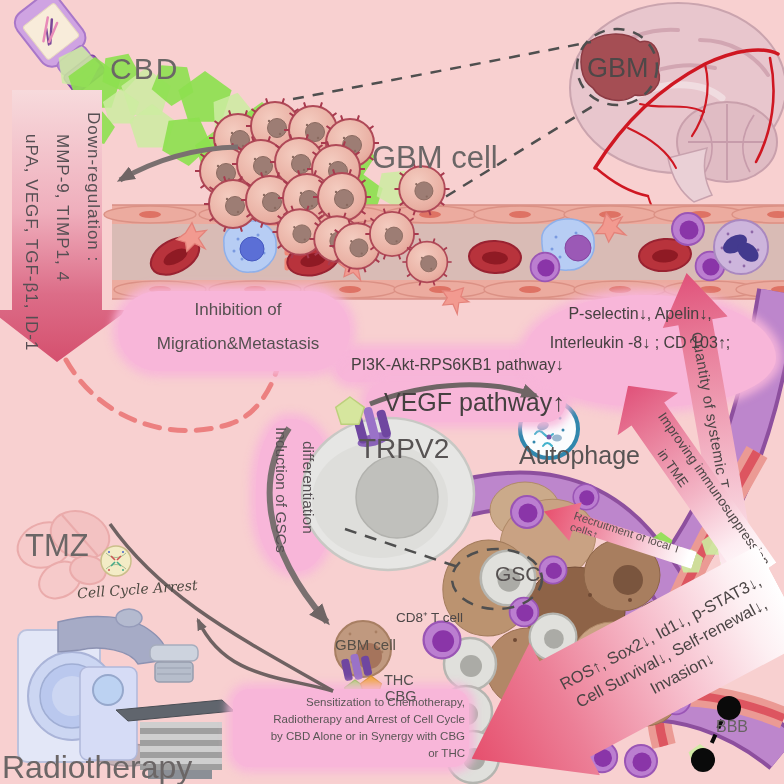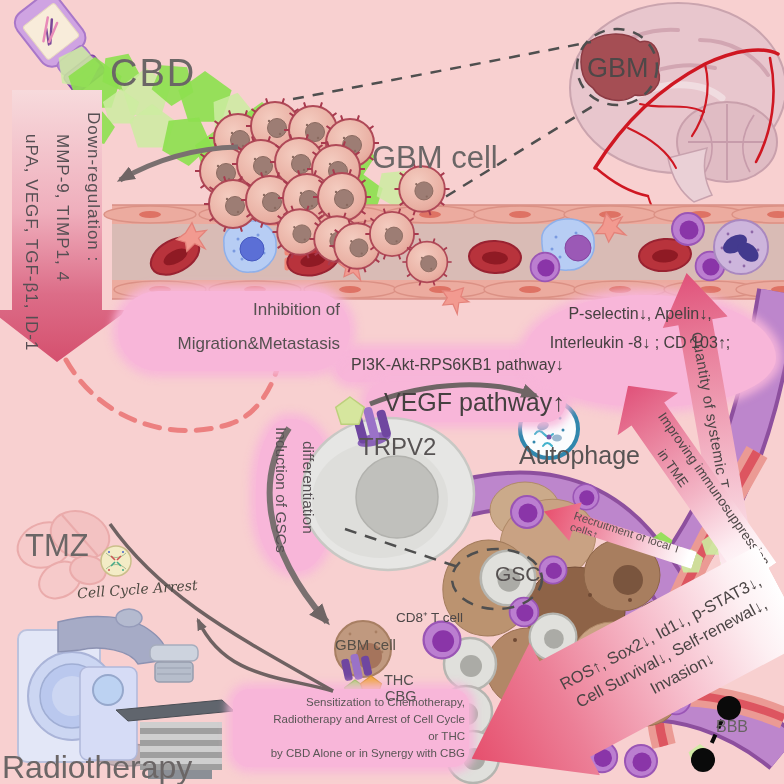--- a/index.html
+++ b/index.html
@@ -434,38 +434,38 @@
     <div>Invasion↓</div>
   </div>
 </div>
 
 <svg id="topper" class="layer" width="784" height="784" viewBox="0 0 784 784">
   <circle cx="729" cy="708" r="12" fill="#0a0a0a"></circle>
   <circle cx="703" cy="760" r="12" fill="#0a0a0a"></circle>
   <line x1="722" y1="720" x2="709" y2="749" stroke="#0a0a0a" stroke-width="4" stroke-dasharray="9 7"></line>
 </svg>
 
-<div class="lbl" style="left:110px;top:52px;font-size:38px;color:#6b6666;letter-spacing:2px;">CBD</div>
+<div class="lbl" style="left:110px;top:52px;font-size:30px;color:#6b6666;letter-spacing:2px;">CBD</div>
 <div class="lbl" style="left:372px;top:140px;font-size:31px;color:#6b6666;">GBM cell</div>
 <div class="lbl" style="left:587px;top:53px;font-size:27px;color:#4e4848;">GBM</div>
 
 <div class="lbl vcol" style="left:16px;top:104px;height:310px;font-size:17px;color:#564f53;letter-spacing:1px;line-height:31px;">
   <div style="padding-inline-start:8px;">Down-regulation :</div>
   <div style="padding-inline-start:30px;">MMP-9, TIMP1, 4</div>
   <div style="padding-inline-start:30px;">uPA, VEGF, TGF-β1, ID-1</div>
 </div>
 
-<div class="lbl" style="left:112px;top:293px;width:228px;text-align:right;font-size:17px;line-height:34px;color:#555050;">
+<div class="lbl" style="left:124px;top:293px;width:228px;text-align:center;font-size:17px;line-height:34px;color:#555050;">
   <div>Inhibition of</div>
   <div>Migration&amp;Metastasis</div>
 </div>
 
 <div class="lbl" style="left:351px;top:356px;font-size:16px;color:#454040;">PI3K-Akt-RPS6KB1 pathway↓</div>
 <div class="lbl" style="left:384px;top:388px;font-size:25px;color:#454040;">VEGF pathway↑</div>
-<div class="lbl" style="left:359px;top:433px;font-size:24px;color:#575353;">TRPV2</div>
+<div class="lbl" style="left:359px;top:433px;font-size:28px;color:#575353;">TRPV2</div>
 <div class="lbl" style="left:519px;top:441px;font-size:25px;color:#575353;">Autophage</div>
 
 <div class="lbl" style="left:268px;top:427px;height:150px;writing-mode:vertical-lr;font-size:15.5px;line-height:27px;color:#564f53;">
   <div>Induction of GSCs</div>
   <div style="padding-inline-start:14px;">differentiation</div>
 </div>
 
 <div class="lbl" style="left:520px;top:299px;width:240px;text-align:center;font-size:16px;line-height:29px;color:#454040;">
   <div>P-selectin↓, Apelin↓,</div>
   <div>Interleukin -8↓ ; CD 103↑;</div>
@@ -478,19 +478,19 @@
 <div class="lbl" style="left:77px;top:581px;font-size:14px;font-family:'DejaVu Serif',serif;font-style:italic;color:#4e4a42;transform:rotate(-4deg);">Cell Cycle Arrest</div>
 <div class="lbl" style="left:2px;top:749px;font-size:32px;color:#6b6666;">Radiotherapy</div>
 
 <div class="lbl" style="left:335px;top:636px;font-size:15px;color:#575048;">GBM cell</div>
 <div class="lbl" style="left:384px;top:672px;font-size:14.5px;color:#545050;">THC</div>
 <div class="lbl" style="left:385px;top:688px;font-size:14.5px;color:#545050;">CBG</div>
 
 <div class="lbl" style="left:237px;top:694px;width:228px;text-align:right;font-size:11.5px;line-height:17px;color:#5a5656;">
   <div>Sensitization to Chemotherapy,</div>
   <div>Radiotherapy and Arrest of Cell Cycle</div>
+  <div>by CBD Alone or in Synergy with CBG</div>
   <div>or THC</div>
-  <div>by CBD Alone or in Synergy with CBG</div>
 </div>
 
 <div class="lbl" style="left:716px;top:718px;font-size:16px;color:#686363;">BBB</div>
 
 </div>
 
 </body></html>

